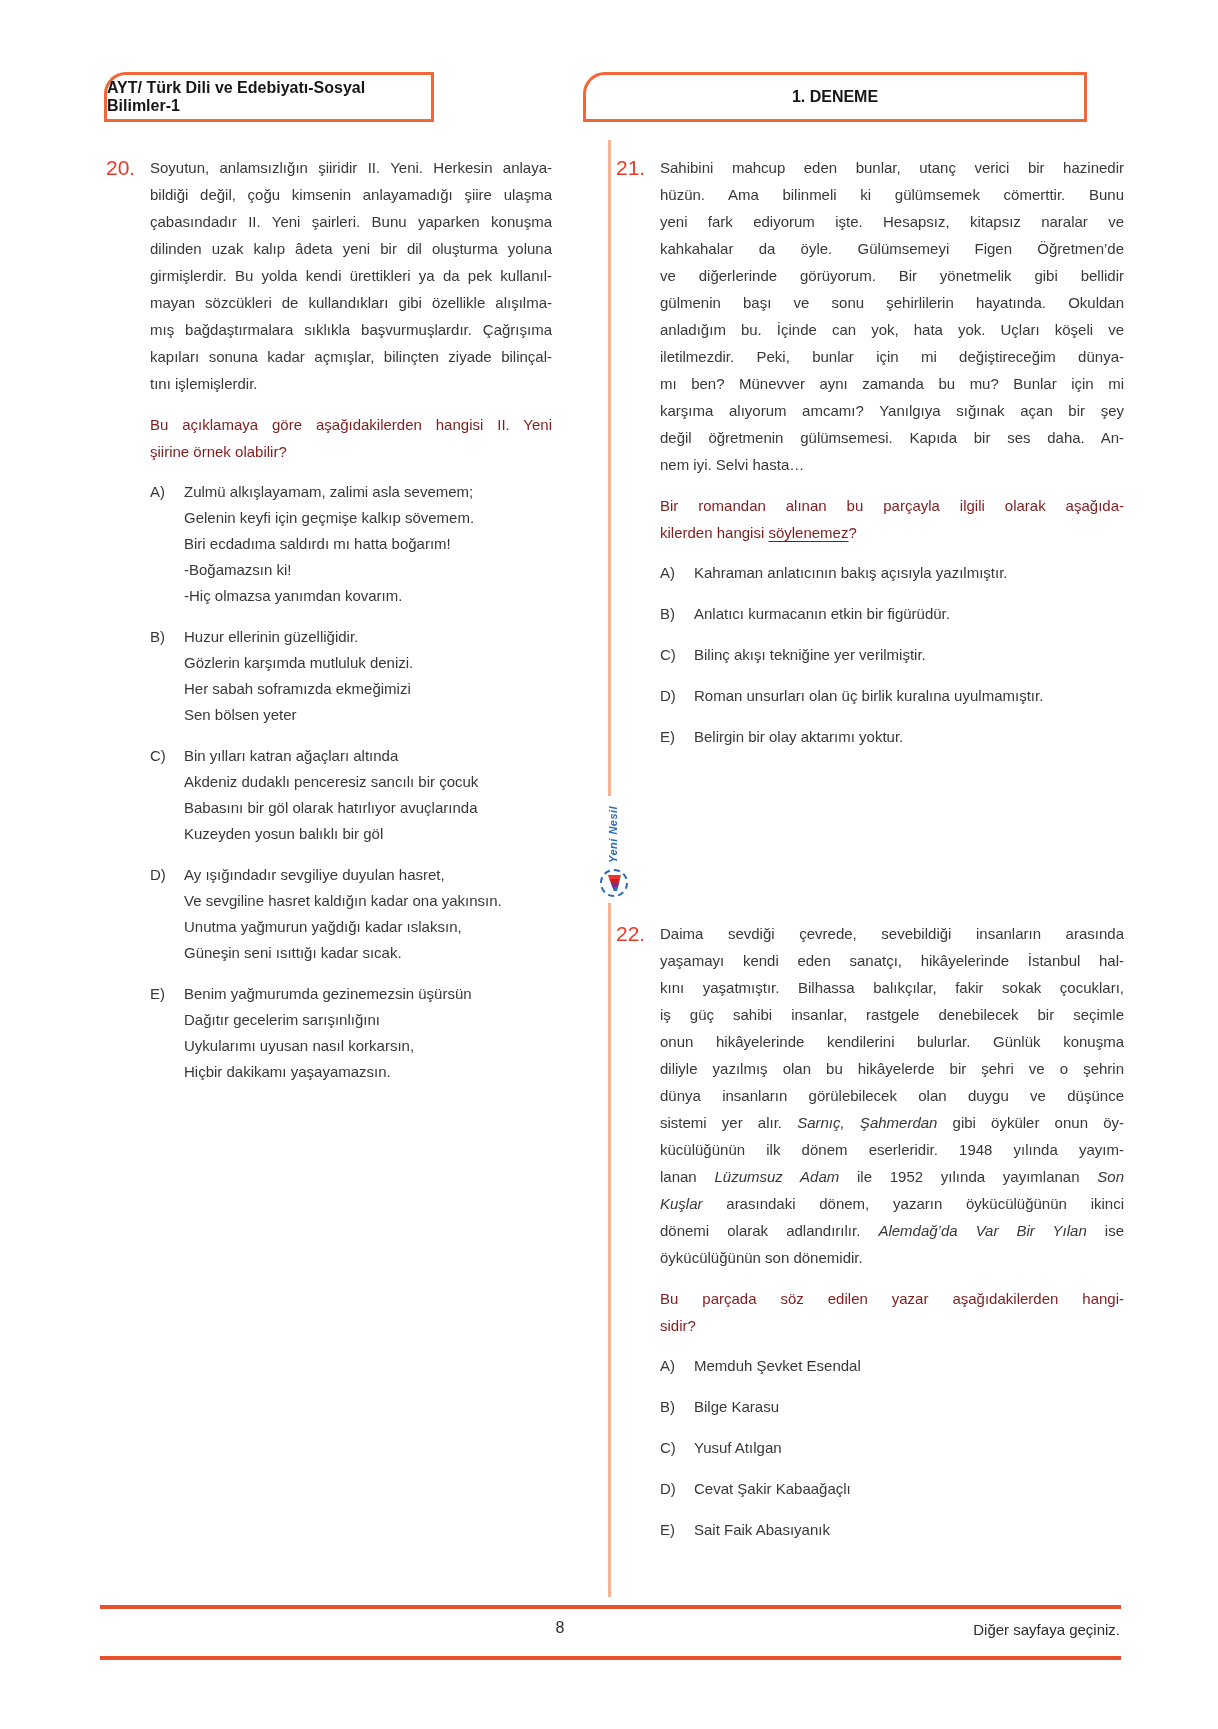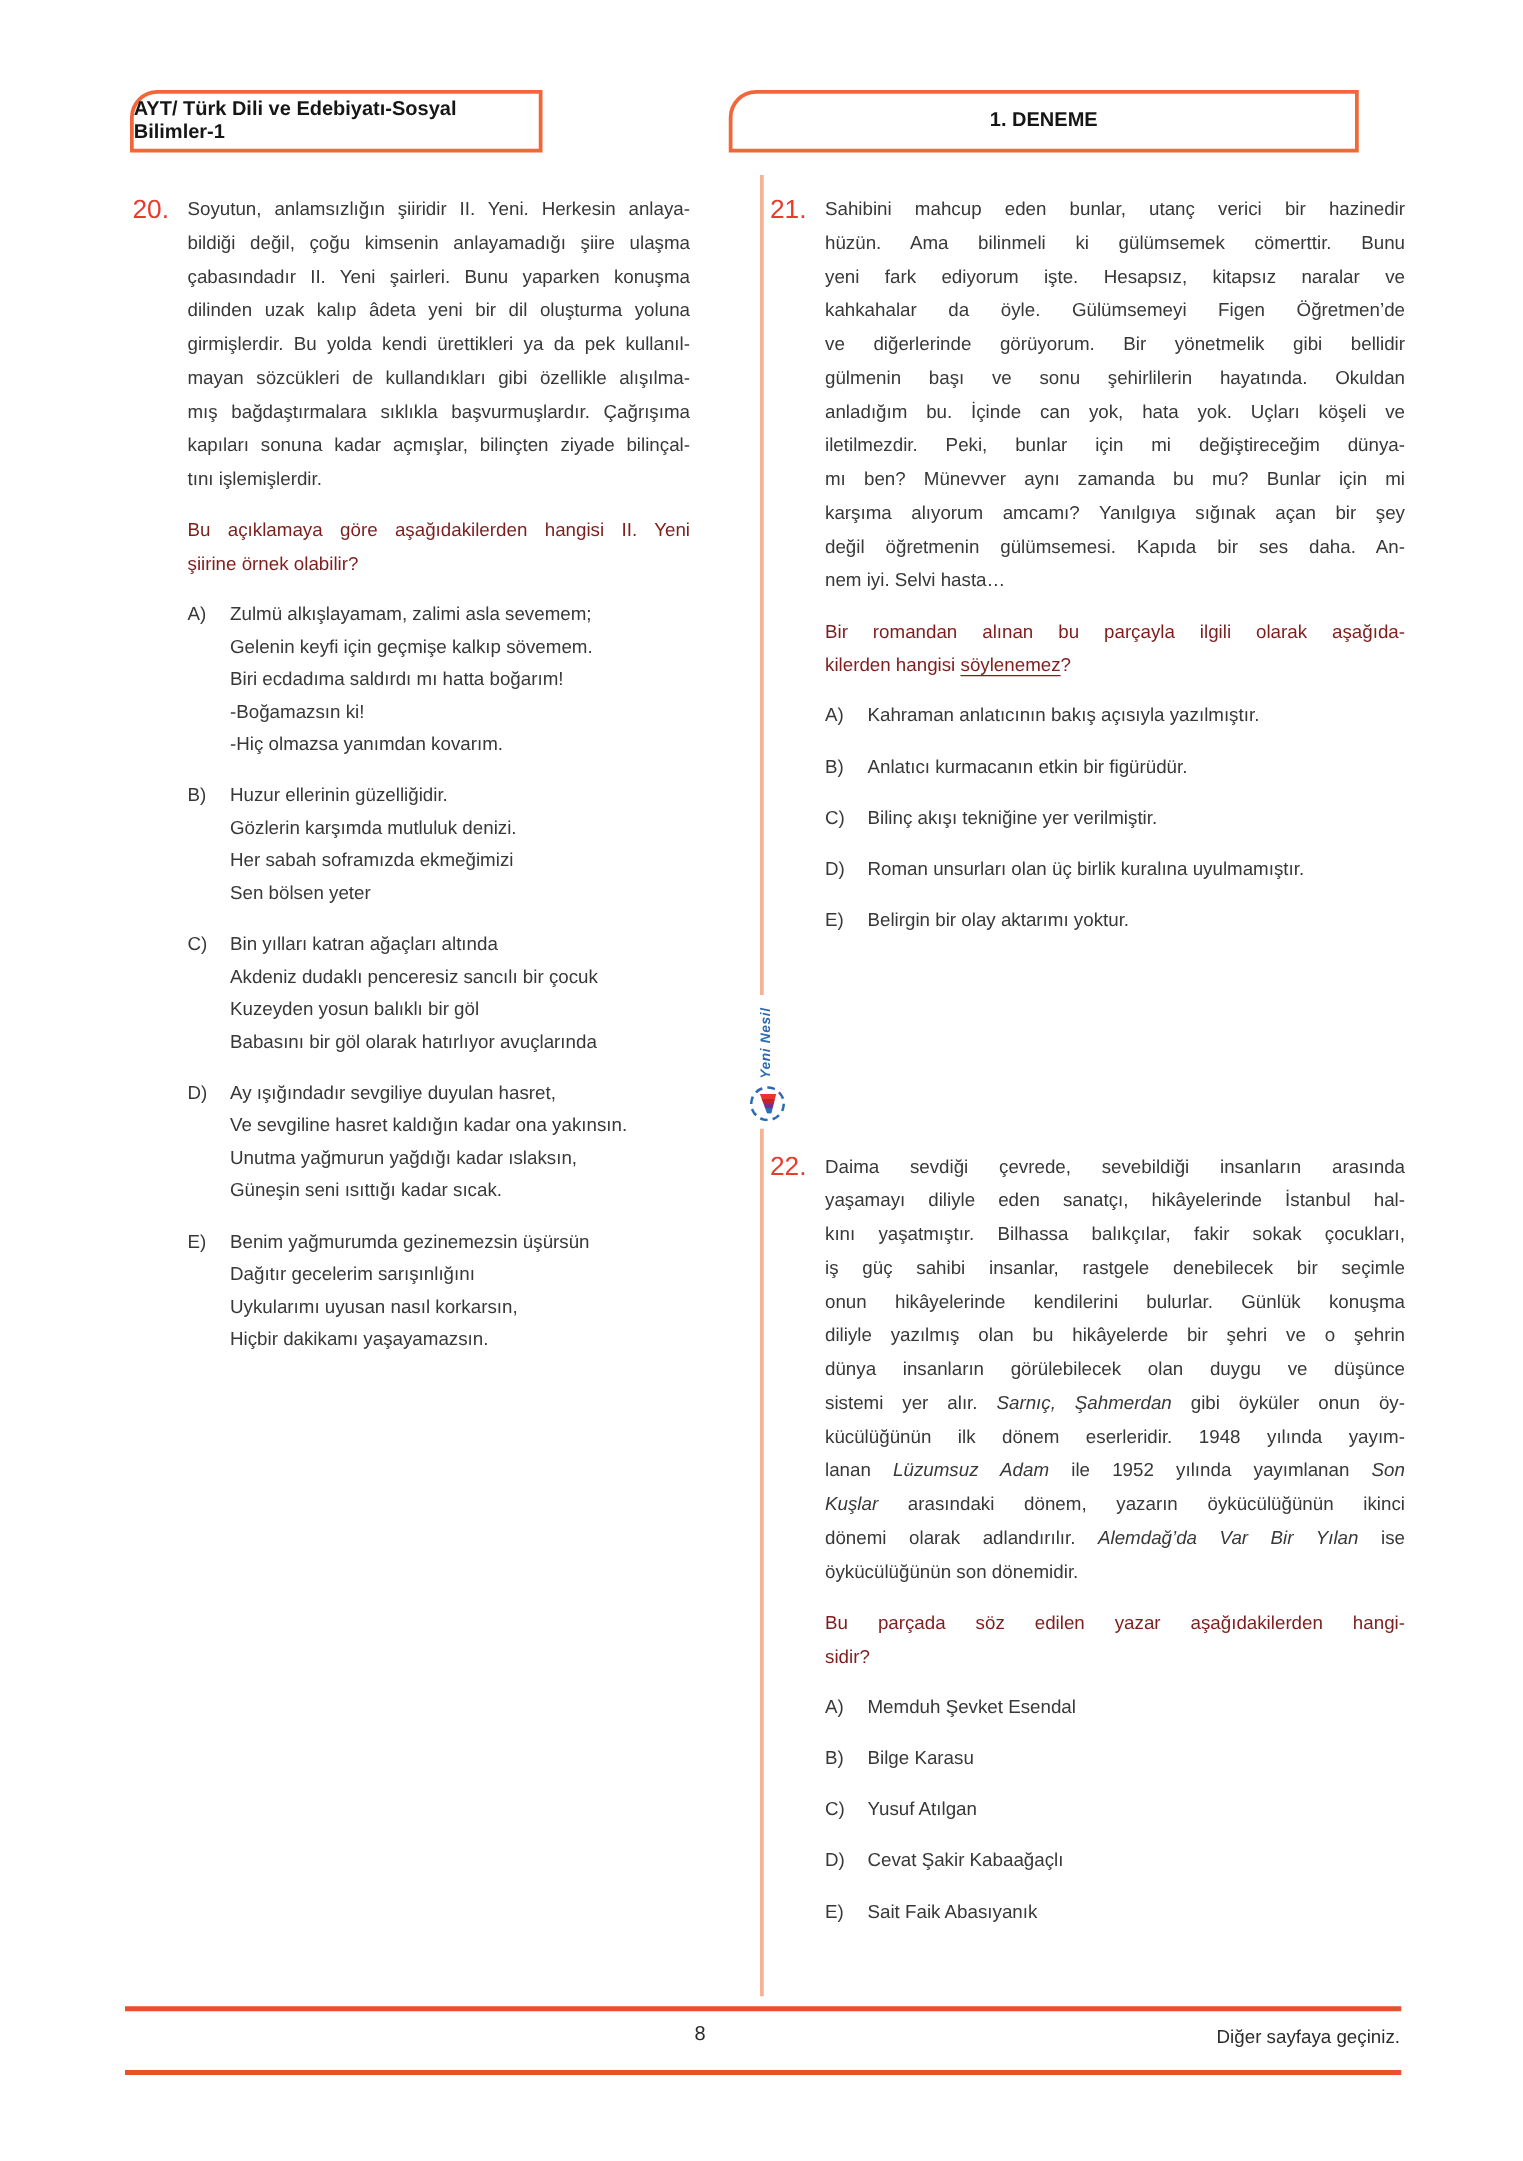--- a/index.html
+++ b/index.html
@@ -103,22 +103,22 @@
             <span class="optlabel">B)</span>
             <div class="line">Huzur ellerinin güzelliğidir.</div>
             <div class="line">Gözlerin karşımda mutluluk denizi.</div>
             <div class="line">Her sabah soframızda ekmeğimizi</div>
             <div class="line">Sen bölsen yeter</div>
           </div>
           <div class="opt">
             <span class="optlabel">C)</span>
             <div class="line">Bin yılları katran ağaçları altında</div>
             <div class="line">Akdeniz dudaklı penceresiz sancılı bir çocuk</div>
+            <div class="line">Babasını bir göl olarak hatırlıyor avuçlarında</div>
             <div class="line">Kuzeyden yosun balıklı bir göl</div>
-            <div class="line">Babasını bir göl olarak hatırlıyor avuçlarında</div>
           </div>
           <div class="opt">
             <span class="optlabel">D)</span>
             <div class="line">Ay ışığındadır sevgiliye duyulan hasret,</div>
             <div class="line">Ve sevgiline hasret kaldığın kadar ona yakınsın.</div>
             <div class="line">Unutma yağmurun yağdığı kadar ıslaksın,</div>
             <div class="line">Güneşin seni ısıttığı kadar sıcak.</div>
           </div>
           <div class="opt">
             <span class="optlabel">E)</span>
@@ -171,21 +171,21 @@
           <div class="opt">
             <span class="optlabel">E)</span>
             <div class="line">Belirgin bir olay aktarımı yoktur.</div>
           </div>
         </div>
       </div>
       <div class="question q-gap">
         <span class="qnum">22.</span>
         <div class="para">
           <div class="line j">Daima sevdiği çevrede, sevebildiği insanların arasında</div>
-          <div class="line j">yaşamayı diliyle eden sanatçı, hikâyelerinde İstanbul hal-</div>
+          <div class="line j">yaşamayı kendi eden sanatçı, hikâyelerinde İstanbul hal-</div>
           <div class="line j">kını yaşatmıştır. Bilhassa balıkçılar, fakir sokak çocukları,</div>
           <div class="line j">iş güç sahibi insanlar, rastgele denebilecek bir seçimle</div>
           <div class="line j">onun hikâyelerinde kendilerini bulurlar. Günlük konuşma</div>
           <div class="line j">diliyle yazılmış olan bu hikâyelerde bir şehri ve o şehrin</div>
           <div class="line j">dünya insanların görülebilecek olan duygu ve düşünce</div>
           <div class="line j"><span>sistemi yer alır. </span><span class="i">Sarnıç, Şahmerdan</span><span> gibi öyküler onun öy-</span></div>
           <div class="line j">kücülüğünün ilk dönem eserleridir. 1948 yılında yayım-</div>
           <div class="line j"><span>lanan </span><span class="i">Lüzumsuz Adam</span><span> ile 1952 yılında yayımlanan </span><span class="i">Son</span></div>
           <div class="line j"><span class="i">Kuşlar</span><span> arasındaki dönem, yazarın öykücülüğünün ikinci</span></div>
           <div class="line j"><span>dönemi olarak adlandırılır. </span><span class="i">Alemdağ’da Var Bir Yılan</span><span> ise</span></div>

